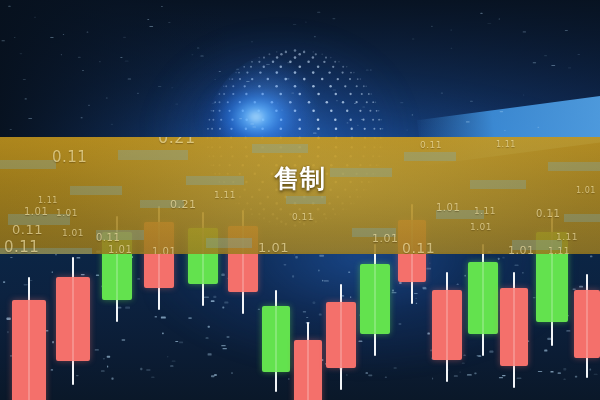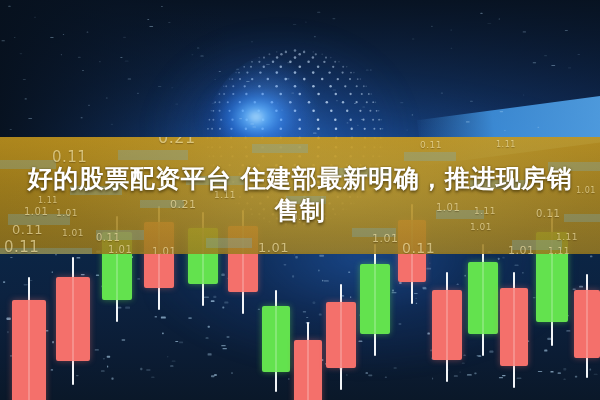--- a/index.html
+++ b/index.html
@@ -867,17 +867,16 @@
         <div class="gold-num" style="left: 556px; top: 95px; font-size: 9px;">1.11</div>
         <div class="gold-num" style="left: 508px; top: 107px; font-size: 11px;">1.01</div>
         <div class="gold-num" style="left: 548px; top: 109px; font-size: 9px;">1.11</div>
         <div class="gold-num" style="left: 420px; top: 3px; font-size: 9px;">0.11</div>
         <div class="gold-num" style="left: 496px; top: 3px; font-size: 8px;">1.11</div>
         <div class="gold-num" style="left: 576px; top: 49px; font-size: 8px;">1.01</div>
       </div>
   </div>
 
   <div class="title">
-    <div>好的股票配资平台 住建部最新明确，推进现房销</div>
     <div>售制</div>
   </div>
 
 </div>
 
 </body></html>

